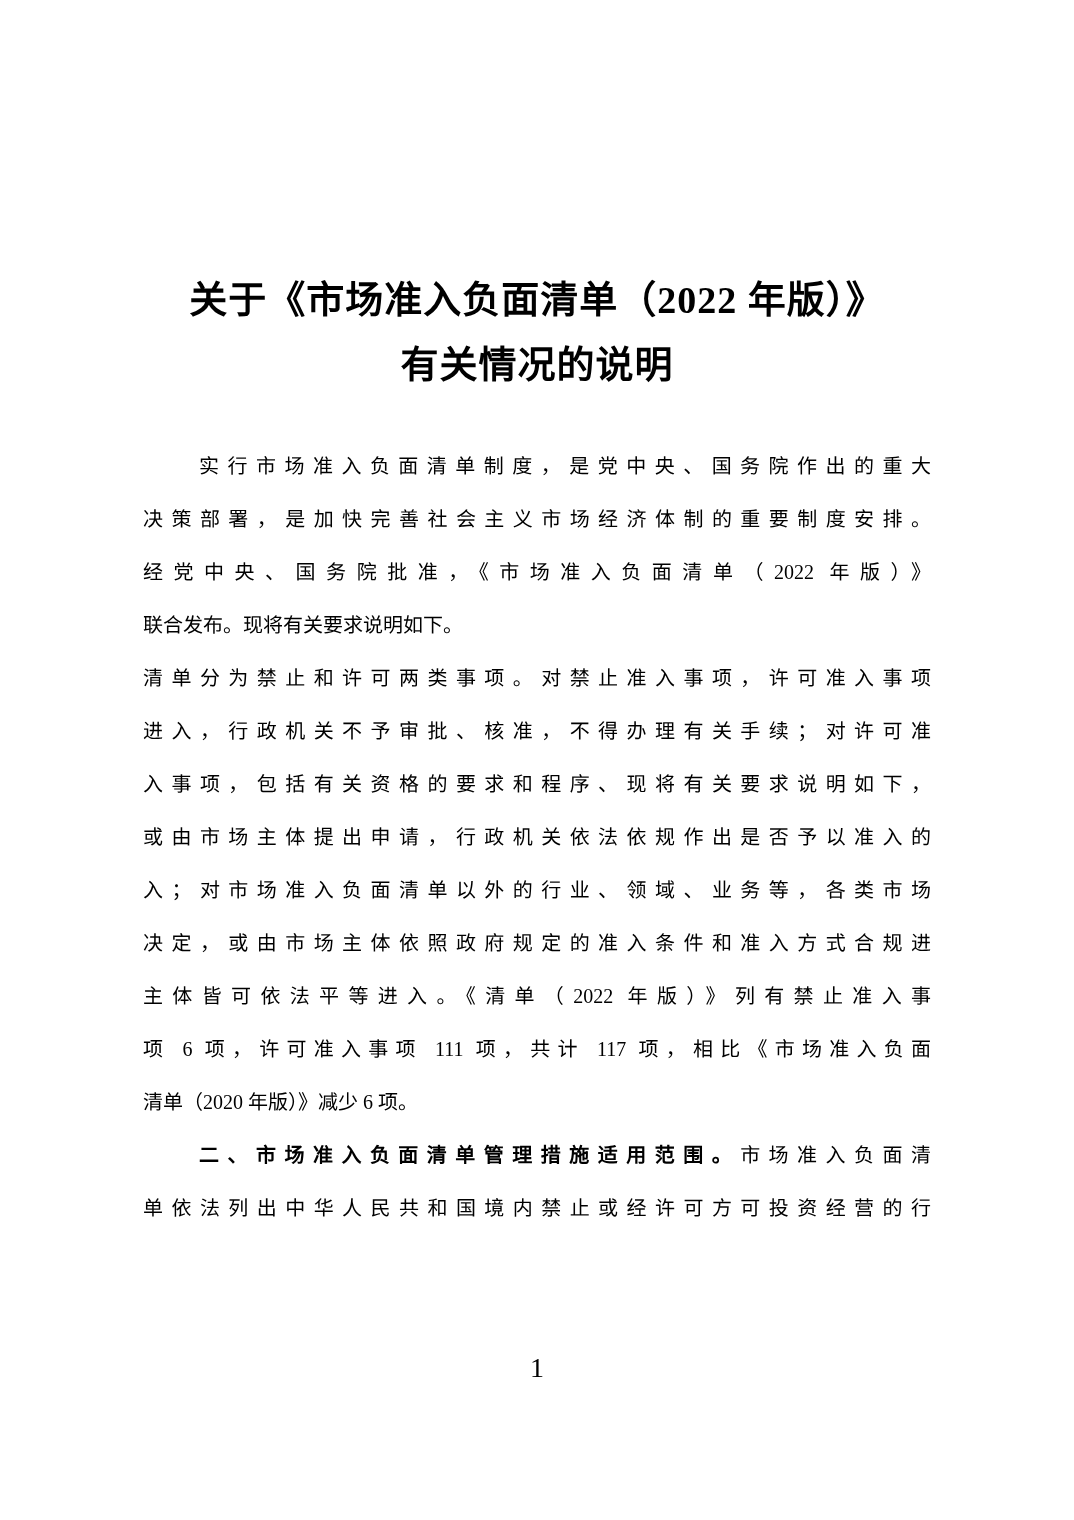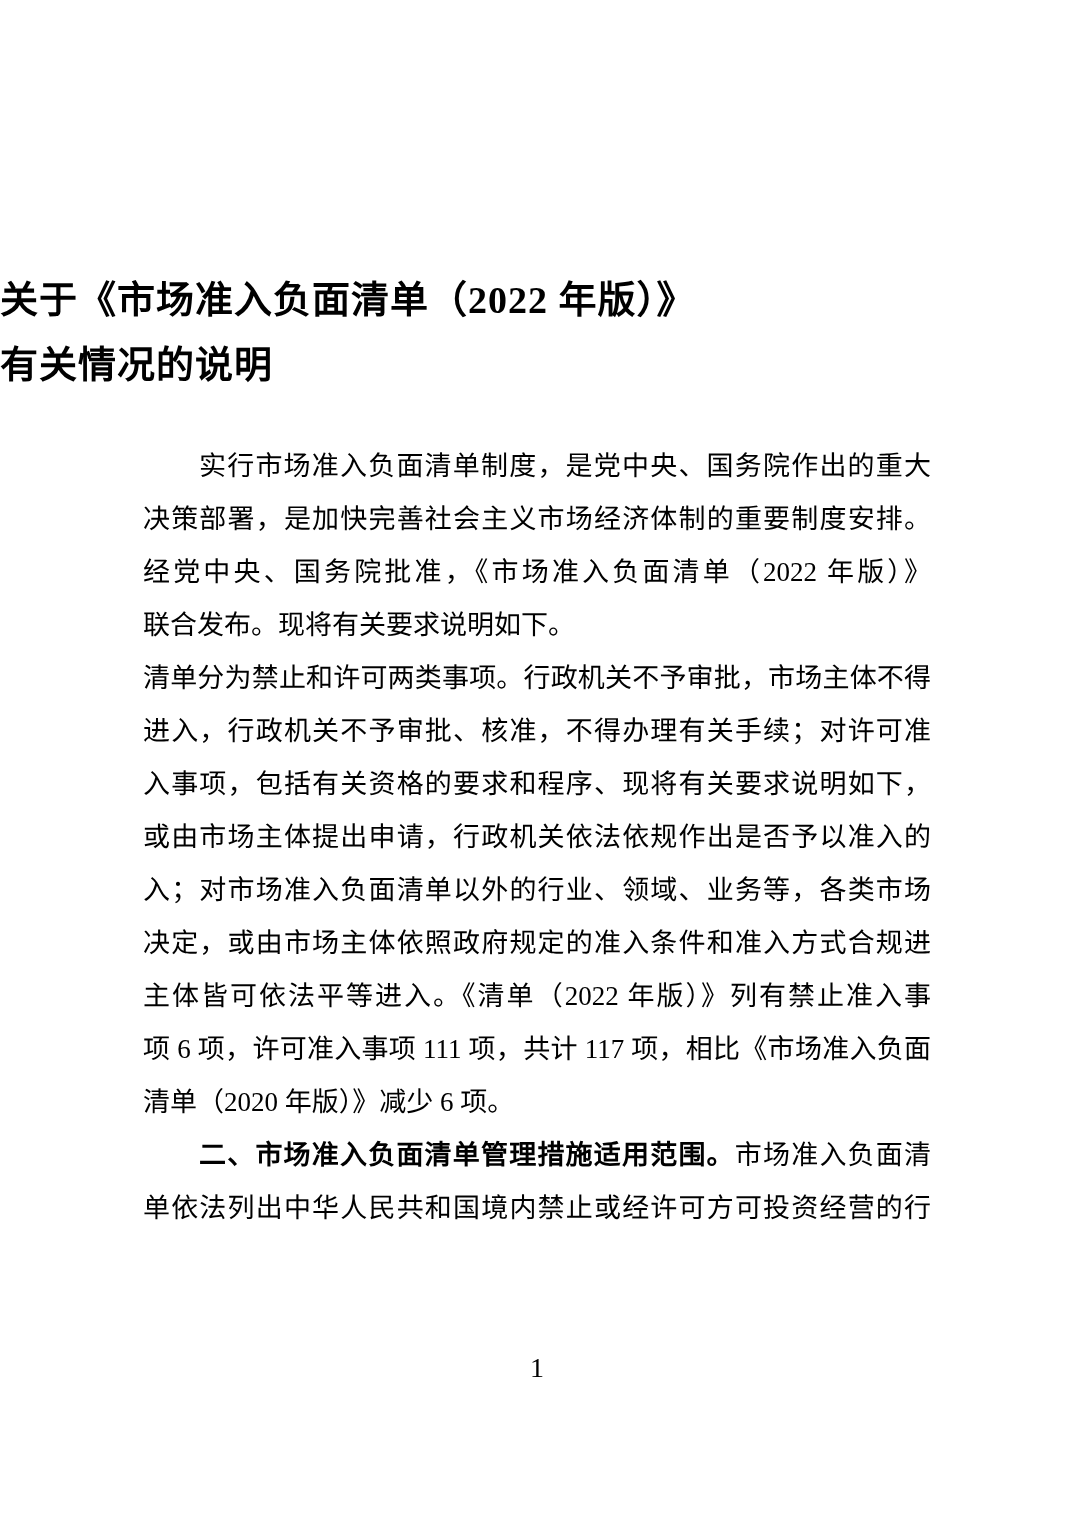--- a/index.html
+++ b/index.html
@@ -15,40 +15,40 @@
     background: #ffffff;
     color: #000000;
     font-family: "Liberation Serif", "DejaVu Serif", serif;
     overflow: hidden;
   }
   .title {
     position: absolute;
     top: 268px;
     left: 0;
     width: 100%;
-    text-align: left;
+    text-align: center;
   }
   .title-line {
     font-size: 38px;
     font-weight: 700;
     line-height: 65px;
     height: 65px;
     letter-spacing: 1px;
     white-space: nowrap;
   }
   .body {
     position: absolute;
     top: 440px;
     left: 143px;
     width: 788px;
   }
   .line {
     height: 53px;
     line-height: 53px;
-    font-size: 27px;
+    font-size: 20px;
     text-align: justify;
     text-align-last: justify;
     white-space: nowrap;
     overflow: visible;
   }
   .line.indent {
     padding-left: 56px;
   }
   .line.para-end {
     text-align-last: left;
@@ -79,21 +79,21 @@
   <div class="title">
     <div class="title-line">关于《市场准入负面清单（2022 年版）》</div>
     <div class="title-line">有关情况的说明</div>
   </div>
 
   <div class="body">
       <div class="line indent"><span class="seg-n">实行市场准入负面清单制度，是党中央、国务院作出的重大</span></div>
       <div class="line"><span class="seg-n">决策部署，是加快完善社会主义市场经济体制的重要制度安排。</span></div>
       <div class="line"><span class="seg-n">经党中央、国务院批准，《市场准入负面清单（2022 年版）》</span></div>
       <div class="line para-end"><span class="seg-n">联合发布。现将有关要求说明如下。</span></div>
-      <div class="line"><span class="seg-n">清单分为禁止和许可两类事项。行政机关不予审批，市场主体不得</span></div>
+      <div class="line"><span class="seg-n">清单分为禁止和许可两类事项。对禁止准入事项，许可准入事项</span></div>
       <div class="line"><span class="seg-n">进入，行政机关不予审批、核准，不得办理有关手续；对许可准</span></div>
       <div class="line"><span class="seg-n">入事项，包括有关资格的要求和程序、现将有关要求说明如下，</span></div>
       <div class="line"><span class="seg-n">或由市场主体提出申请，行政机关依法依规作出是否予以准入的</span></div>
       <div class="line"><span class="seg-n">入；对市场准入负面清单以外的行业、领域、业务等，各类市场</span></div>
       <div class="line"><span class="seg-n">决定，或由市场主体依照政府规定的准入条件和准入方式合规进</span></div>
       <div class="line"><span class="seg-n">主体皆可依法平等进入。《清单（2022 年版）》列有禁止准入事</span></div>
       <div class="line"><span class="seg-n">项 6 项，许可准入事项 111 项，共计 117 项，相比《市场准入负面</span></div>
       <div class="line para-end"><span class="seg-n">清单（2020 年版）》减少 6 项。</span></div>
       <div class="line indent"><span class="seg-b">二、市场准入负面清单管理措施适用范围。</span><span class="seg-n">市场准入负面清</span></div>
       <div class="line"><span class="seg-n">单依法列出中华人民共和国境内禁止或经许可方可投资经营的行</span></div>

